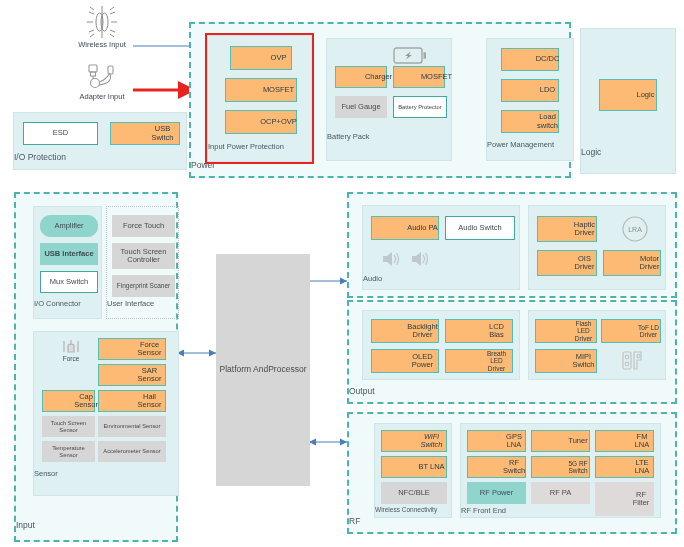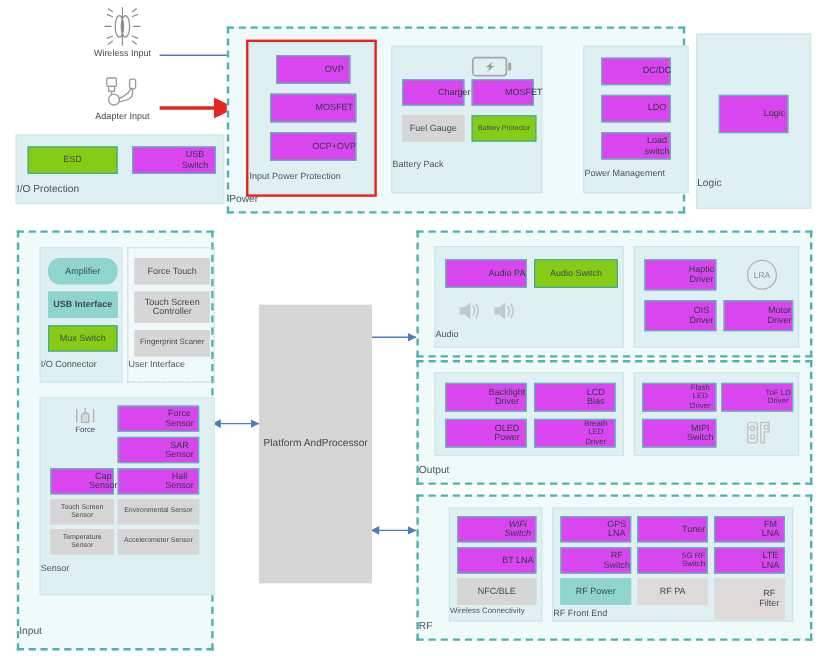--- a/index.html
+++ b/index.html
@@ -15,32 +15,32 @@
   }
   .panel{                     
     background:#dff0f2;
     border:1px solid #cfe6e9;
   }
   .panel-plain{               
     background:transparent;
     border:1px dotted #b9c6cc;
   }
   .teal{
-    background:#d946ef;
+    background:#fdba74;
     color:#2d3b44;
     border:1px solid #54bdb4;
     padding-left:35px;
   }
   .teal-light{
     background:#8fd4cd;
     color:#3f4a55;
     border:1px solid #8fd4cd;
   }
   .white-box{
-    background:#84cc16;
+    background:#ffffff;
     border:1.5px solid #3fa9a0;
     color:#3f4a55;
   }
   .grey{
     background:#d6d6d6;
     color:#4a4a4a;
     border:1px solid #d6d6d6;
   }
   .grey-soft{
     background:#dedada;

